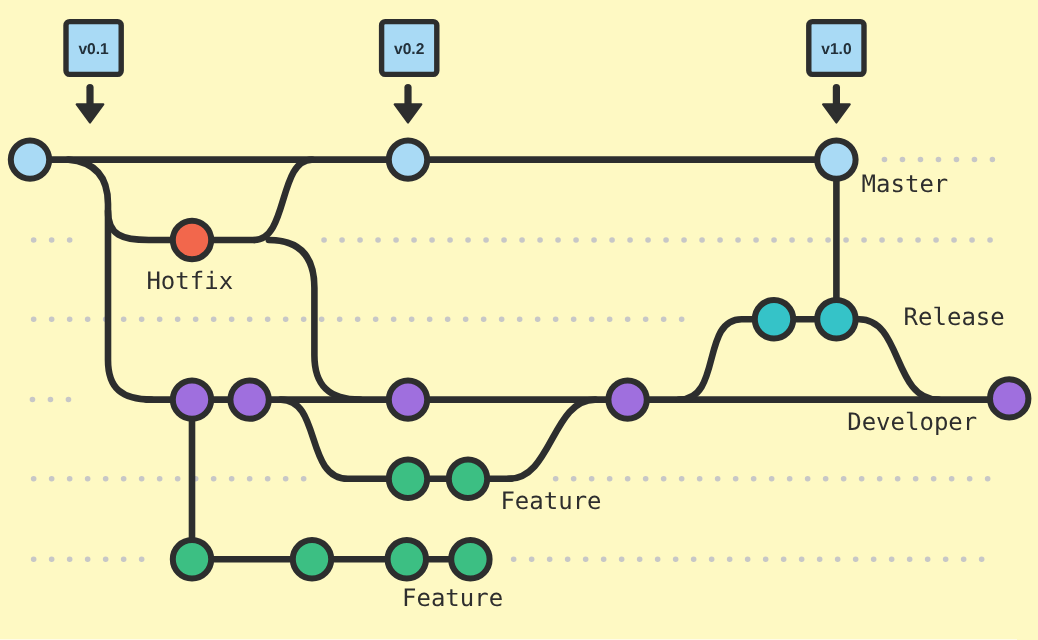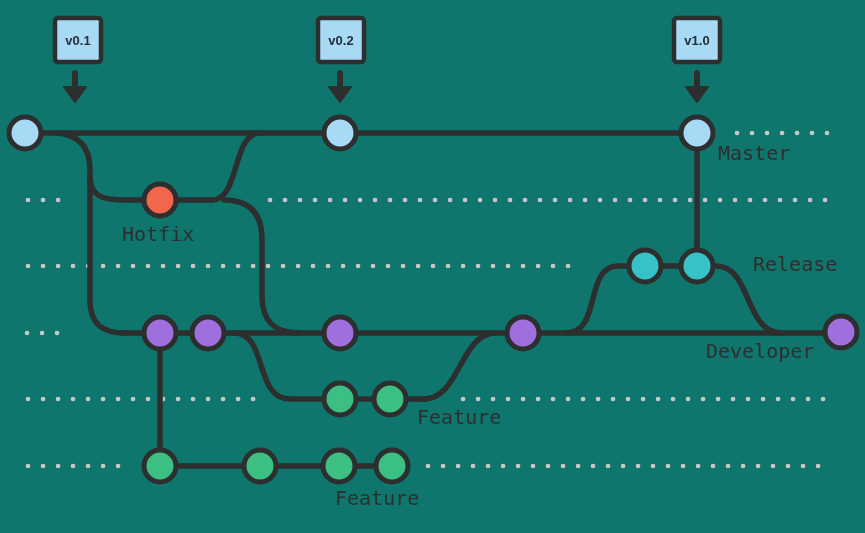--- a/index.html
+++ b/index.html
@@ -7,21 +7,21 @@
     padding: 0;
     background: #ffffff;
     width: 865px;
     height: 533px;
     overflow: hidden;
   }
   .stage {
     position: relative;
     width: 865px;
     height: 533px;
-    background: #0f766e;
+    background: #fef9c3;
   }
   svg { display: block; }
   .lane-dots {
     fill: none;
     stroke: #c7c7c7;
     stroke-width: 4.6;
     stroke-linecap: round;
     stroke-dasharray: 0.1 14.9;
   }
   .branch-line {

